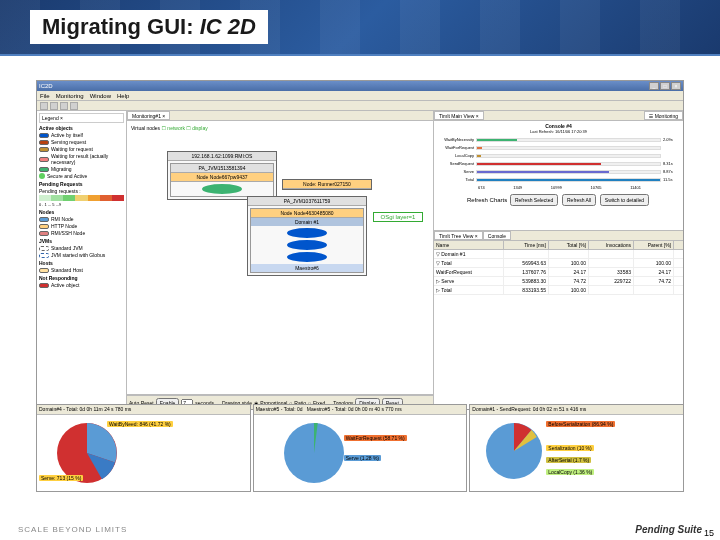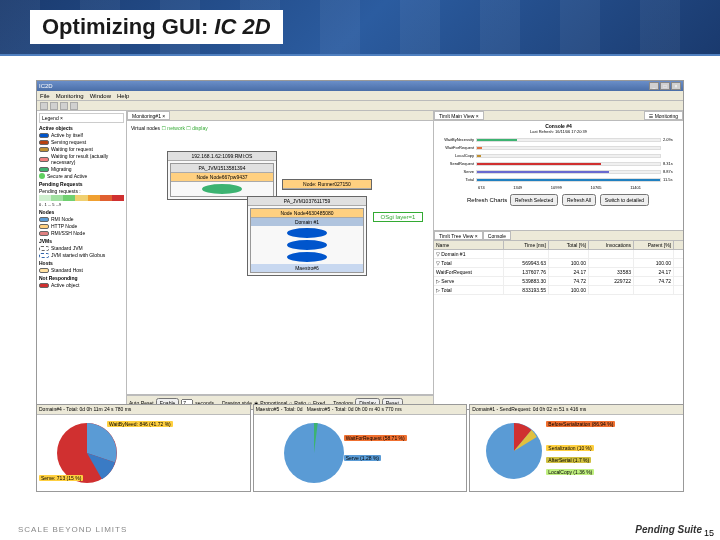--- a/index.html
+++ b/index.html
@@ -75,21 +75,21 @@
   .footer { position: absolute; bottom: 0; left: 0; width: 100%; height: 22px; display: flex; align-items: center; justify-content: space-between; padding: 0 18px; font-size: 10px; background: #fff; }
   .foot-left { color: #888; letter-spacing: 1px; font-size: 8px; }
   .foot-right { font-style: italic; font-weight: bold; color: #333; }
   .pagenum { position: absolute; right: 6px; bottom: 2px; font-size: 9px; }
 </style>
 </head>
 <body>
 
 <div class="slide-header">
   <div class="slide-title">
-    <span>Optimizing GUI: </span><span class="italic">IC 2D</span>
+    <span>Migrating GUI: </span><span class="italic">IC 2D</span>
   </div>
 </div>
 
 <div class="app-window">
   <div class="titlebar">
     <span class="titlebar-title">IC2D</span>
     <div class="win-btns">
       <div class="win-btn">_</div>
       <div class="win-btn">□</div>
       <div class="win-btn">×</div>

